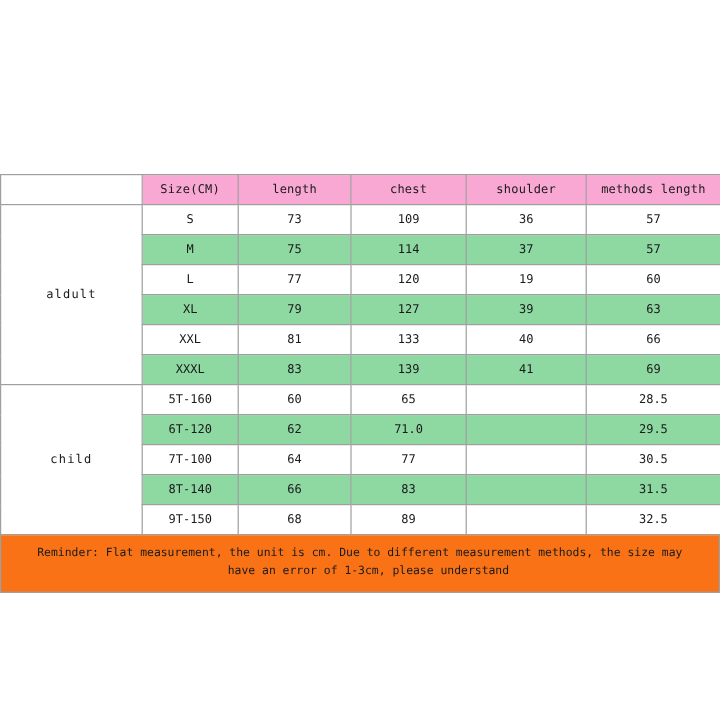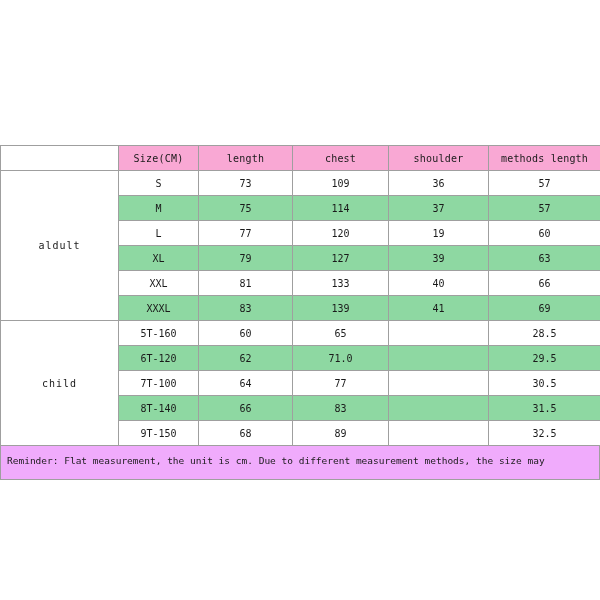--- a/index.html
+++ b/index.html
@@ -70,25 +70,25 @@
   }
   .group-cell {
     font-size: 21px;
     color: #111111;
     letter-spacing: 1px;
     background: #ffffff;
   }
   .note {
     border: 1px solid #9f9f9f;
     border-top: none;
-    background: #f0abfc;
+    background: #f97316;
     font-size: 9.5px;
     color: #1a1a1a;
     line-height: 1.55;
-    padding: 8px 10px 10px 0;
+    padding: 8px 10px 10px 24px;
     text-align: center;
   }
   .note .l1 { display: block; text-align: left; padding-left: 6px; }
   .note .l2 { display: block; text-align: center; }
 </style>
 </head>
 <body>
 
 <div class="page">
   <div class="table-wrap">
@@ -191,15 +191,16 @@
           <td>68</td>
           <td>89</td>
           <td></td>
           <td>32.5</td>
         </tr>
       </tbody>
     </table>
 
     <div class="note">
       <span class="l1">Reminder: Flat measurement, the unit is cm. Due to different measurement methods, the size may</span>
+      <span class="l2">have an error of 1-3cm, please understand</span>
     </div>
   </div>
 </div>
 
 </body></html>

